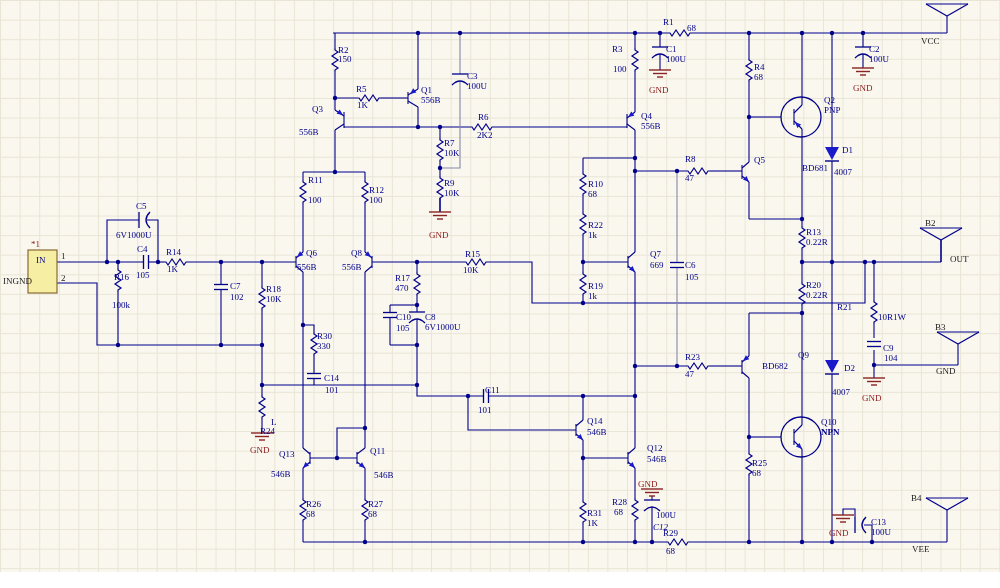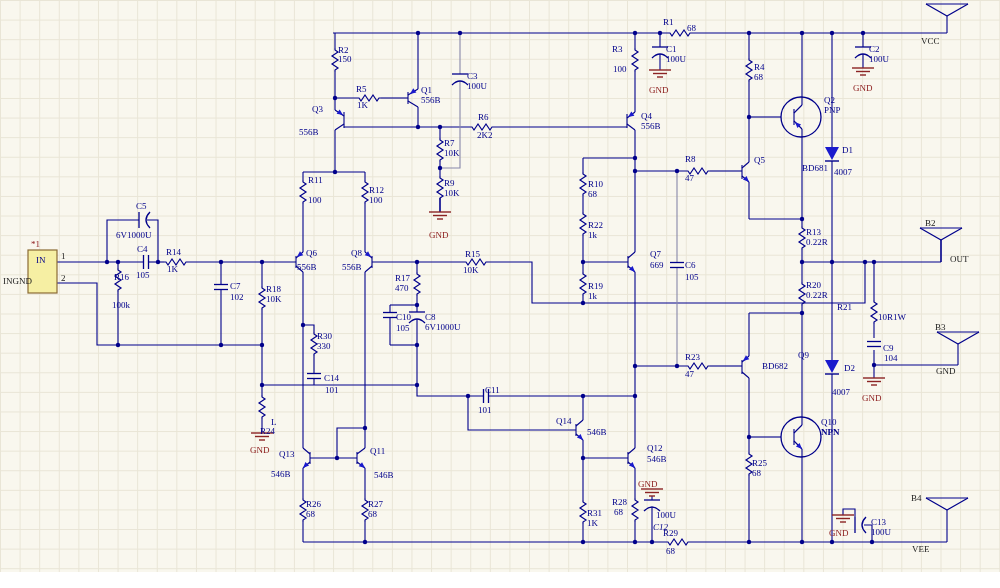--- a/index.html
+++ b/index.html
@@ -597,21 +597,21 @@
         <span class="lbl b" style="left: 279px; top: 450px;">Q13</span>
         <span class="lbl b" style="left: 271px; top: 470px;">546B</span>
         <span class="lbl b" style="left: 370px; top: 447px;">Q11</span>
         <span class="lbl b" style="left: 374px; top: 471px;">546B</span>
         <span class="lbl b" style="left: 306px; top: 500px;">R26</span>
         <span class="lbl b" style="left: 306px; top: 510px;">68</span>
         <span class="lbl b" style="left: 368px; top: 500px;">R27</span>
         <span class="lbl b" style="left: 368px; top: 510px;">68</span>
         <span class="lbl b" style="left: 478px; top: 386px; padding-left: 7px;">C11</span>
         <span class="lbl b" style="left: 478px; top: 406px;">101</span>
-        <span class="lbl b" style="left: 556px; top: 417px;">Q14</span>
+        <span class="lbl b" style="left: 587px; top: 417px;">Q14</span>
         <span class="lbl b" style="left: 587px; top: 428px;">546B</span>
         <span class="lbl b" style="left: 647px; top: 444px;">Q12</span>
         <span class="lbl b" style="left: 647px; top: 455px;">546B</span>
         <span class="lbl b" style="left: 587px; top: 509px;">R31</span>
         <span class="lbl b" style="left: 587px; top: 519px;">1K</span>
         <span class="lbl b" style="left: 612px; top: 498px;">R28</span>
         <span class="lbl b" style="left: 614px; top: 508px;">68</span>
         <span class="lbl r" style="left: 638px; top: 480px;">GND</span>
         <span class="lbl b" style="left: 656px; top: 511px;">100U</span>
         <span class="lbl b" style="left: 653px; top: 523px; font-style: italic;">C12</span>

